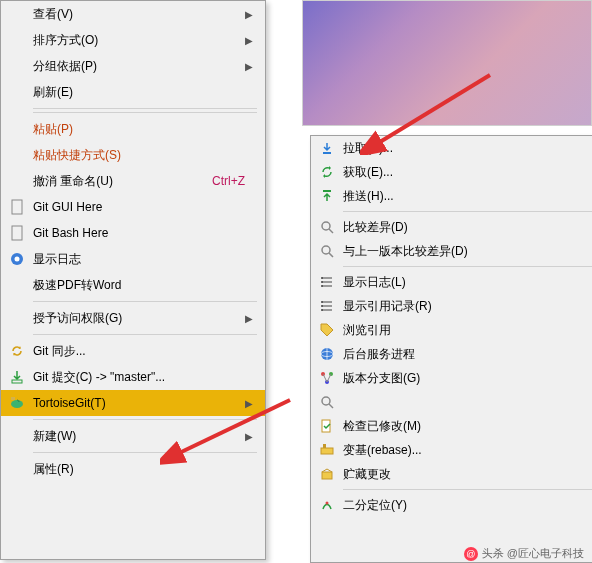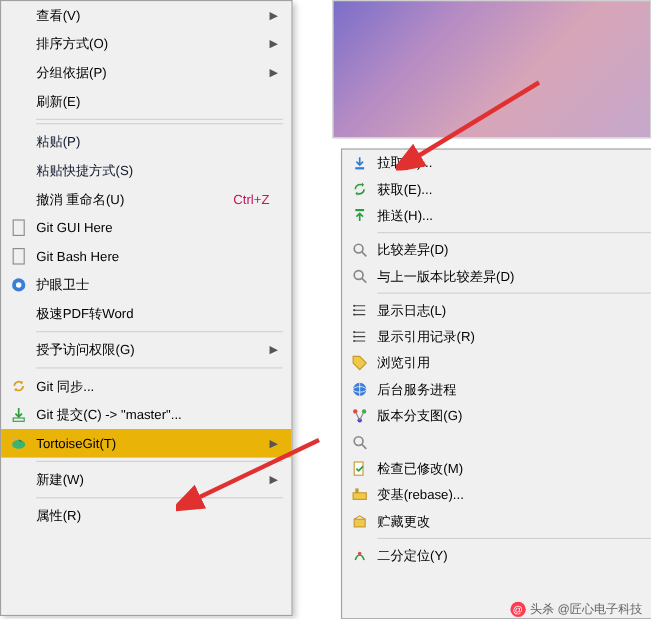--- a/index.html
+++ b/index.html
@@ -32,21 +32,21 @@
   height: 24px;
   padding: 0 8px 0 4px;
   position: relative;
 }
 .row.tall { height: 26px; }
 .row.highlighted { background: #eab308; }
 .icon-col { width: 24px; display: flex; justify-content: center; align-items: center; }
 .text-col { flex: 1; padding-left: 4px; }
 .shortcut { color: #be185d; padding-right: 12px; }
 .arrow-col { width: 12px; font-size: 10px; color: #555; }
-.disabled { color: #0f172a; }
+.disabled { color: #c2410c; }
 .sep { height: 1px; background: #d0d0d0; margin: 3px 8px 3px 32px; }
 .sep-sub { height: 1px; background: #d0d0d0; margin: 3px 8px 3px 32px; }
 .red-arrow {
   position: absolute;
   pointer-events: none;
   z-index: 100;
 }
 .footer {
   position: absolute;
   bottom: 2px; right: 8px;
@@ -120,21 +120,21 @@
     </span>
     <span class="text-col">Git Bash Here</span>
   </div>
   <div class="row tall">
     <span class="icon-col">
       <svg class="ico" viewBox="0 0 16 16">
           <circle cx="8" cy="8" r="6" fill="#3b7dd8"></circle>
           <circle cx="8" cy="8" r="2.5" fill="#fff"></circle>
         </svg>
     </span>
-    <span class="text-col">护眼卫士</span>
+    <span class="text-col">显示日志</span>
   </div>
   <div class="row tall">
     <span class="icon-col"></span>
     <span class="text-col">极速PDF转Word</span>
   </div>
 
   <div class="sep"></div>
 
   <div class="row tall">
     <span class="icon-col"></span>

